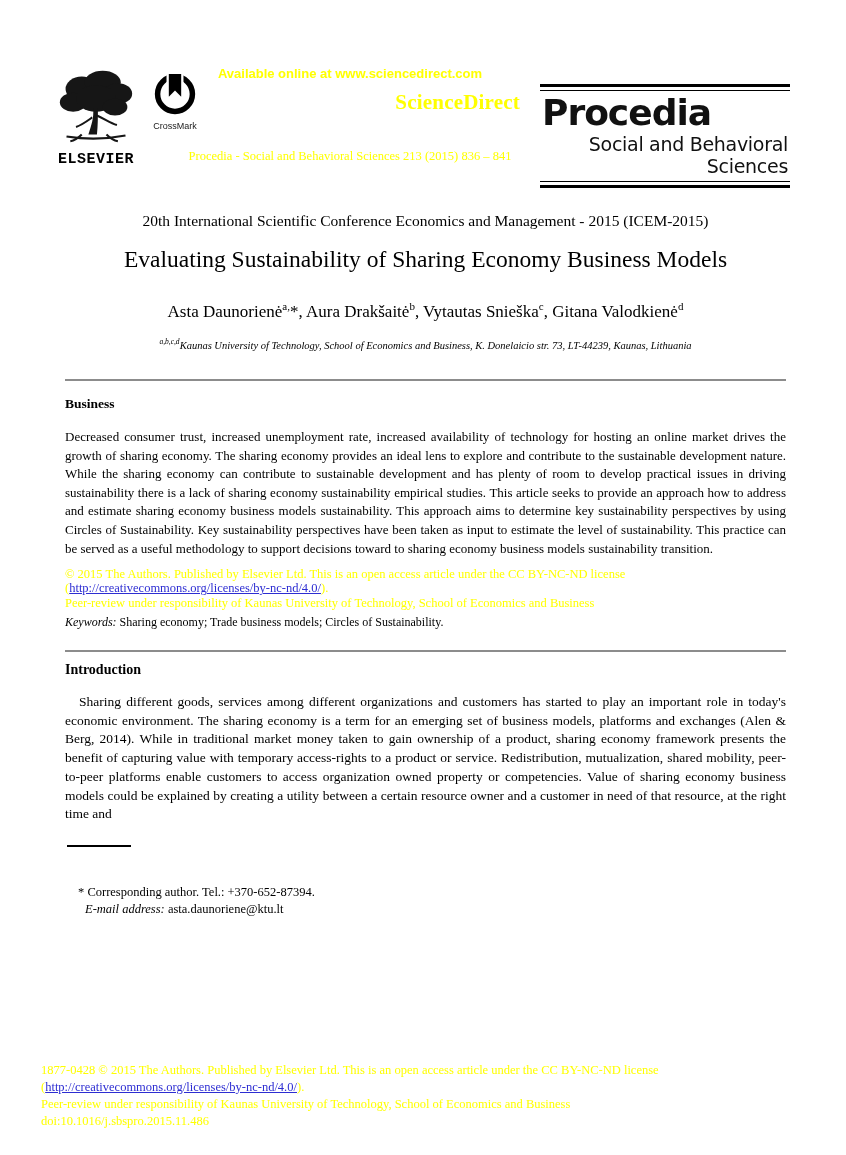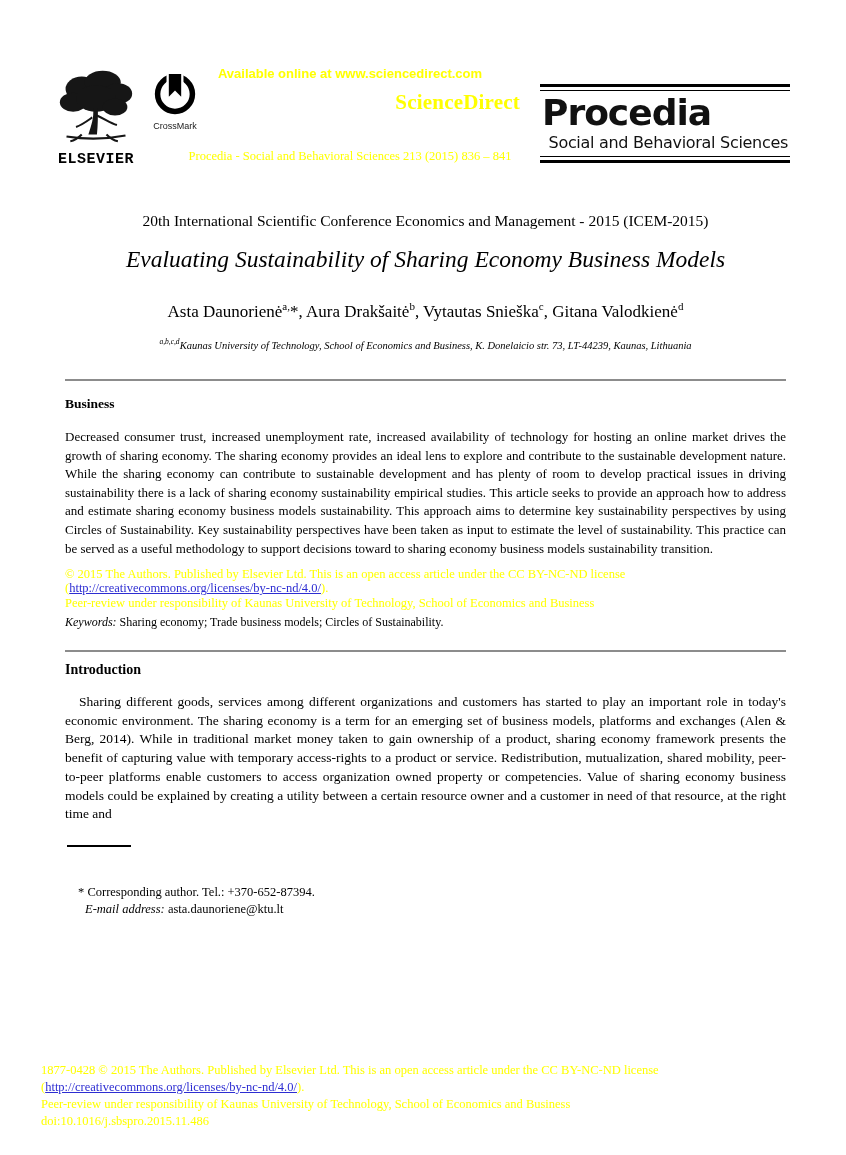--- a/index.html
+++ b/index.html
@@ -22,28 +22,28 @@
   .sciencedirect { left:180px; top:90px; width:340px; text-align:right;
     font-family:Liberation Serif, serif; font-weight:bold; font-size:21px; color:#ffff00; letter-spacing:0.2px; }
   .journal-line { left:180px; top:149px; width:340px; text-align:center;
     font-size:12.5px; color:#ffff00; }
 
   .procedia-box { left:540px; top:64px; width:250px;margin-top:20px; }
   .pr-rule-thick { height:3px; background:#000; }
   .pr-rule-thin  { height:1px; background:#000; }
   .pr-title { font-family:"DejaVu Sans", sans-serif; font-weight:bold; font-size:36px;
     line-height:1.12; padding:2px 0 0 2px; letter-spacing:-1px; color:#111; }
-  .pr-sub { font-family:"DejaVu Sans", sans-serif; font-size:16px; color:#111;
+  .pr-sub { font-family:"DejaVu Sans", sans-serif; font-size:19px; color:#111;
     text-align:right; padding:0 2px 4px 0; letter-spacing:-0.3px; }
   .pr-gap3 { height:3px; background:transparent; }
 
   
   .col { position:absolute; left:65px; top:0; width:721px; }
   .conference { position:absolute; top:212px; width:100%; text-align:center; font-size:15.5px; }
-  .paper-title { position:absolute; top:246px; width:100%; text-align:center; font-size:23.5px;font-style:italic; }
+  .paper-title { position:absolute; top:246px; width:100%; text-align:center; font-size:23.5px; }
   .authors { position:absolute; top:300px; width:100%; text-align:center; font-size:17px; }
   .authors sup { font-size:11px; }
   .affiliation { position:absolute; top:337px; width:100%; text-align:center;
     font-style:italic; font-size:10.5px; }
   .affiliation sup { font-size:7.5px; font-style:italic; }
 
   .rule-gray { position:absolute; width:100%; height:2px; background:#8c8c8c; }
   .rule1 { top:379px; }
   .rule2 { top:650px; }
 

